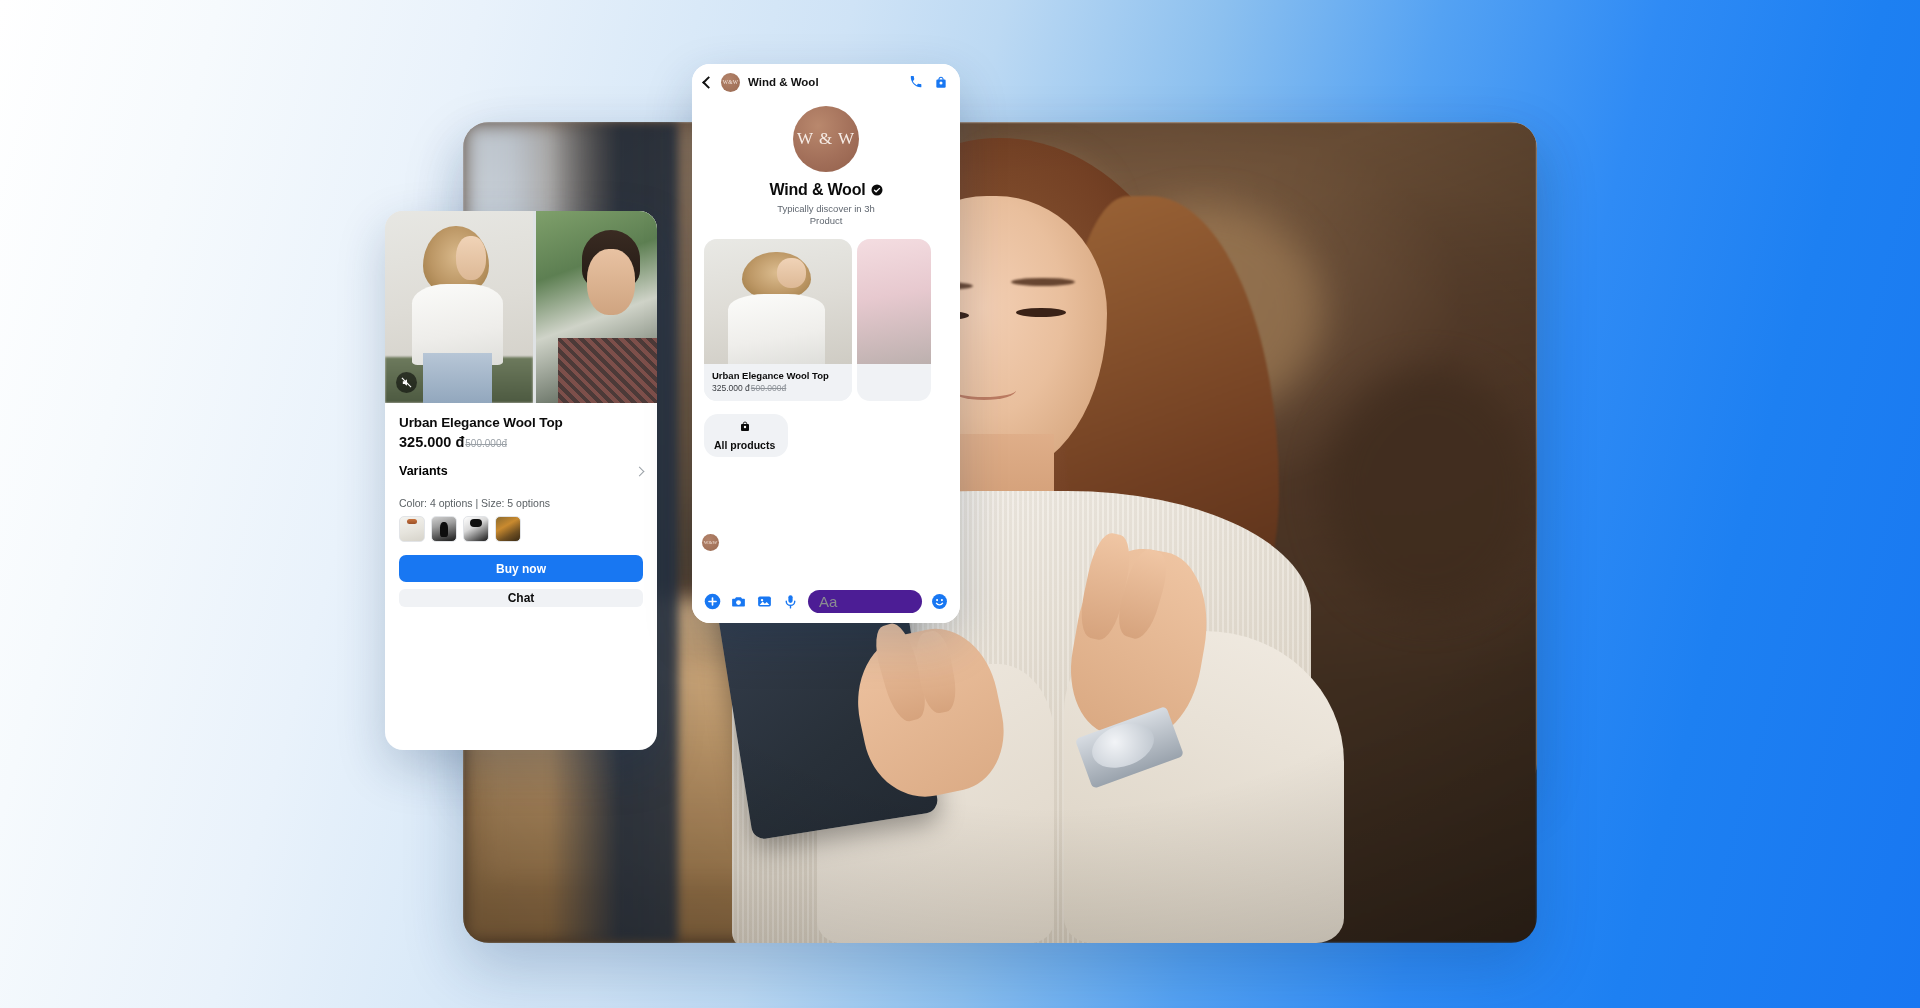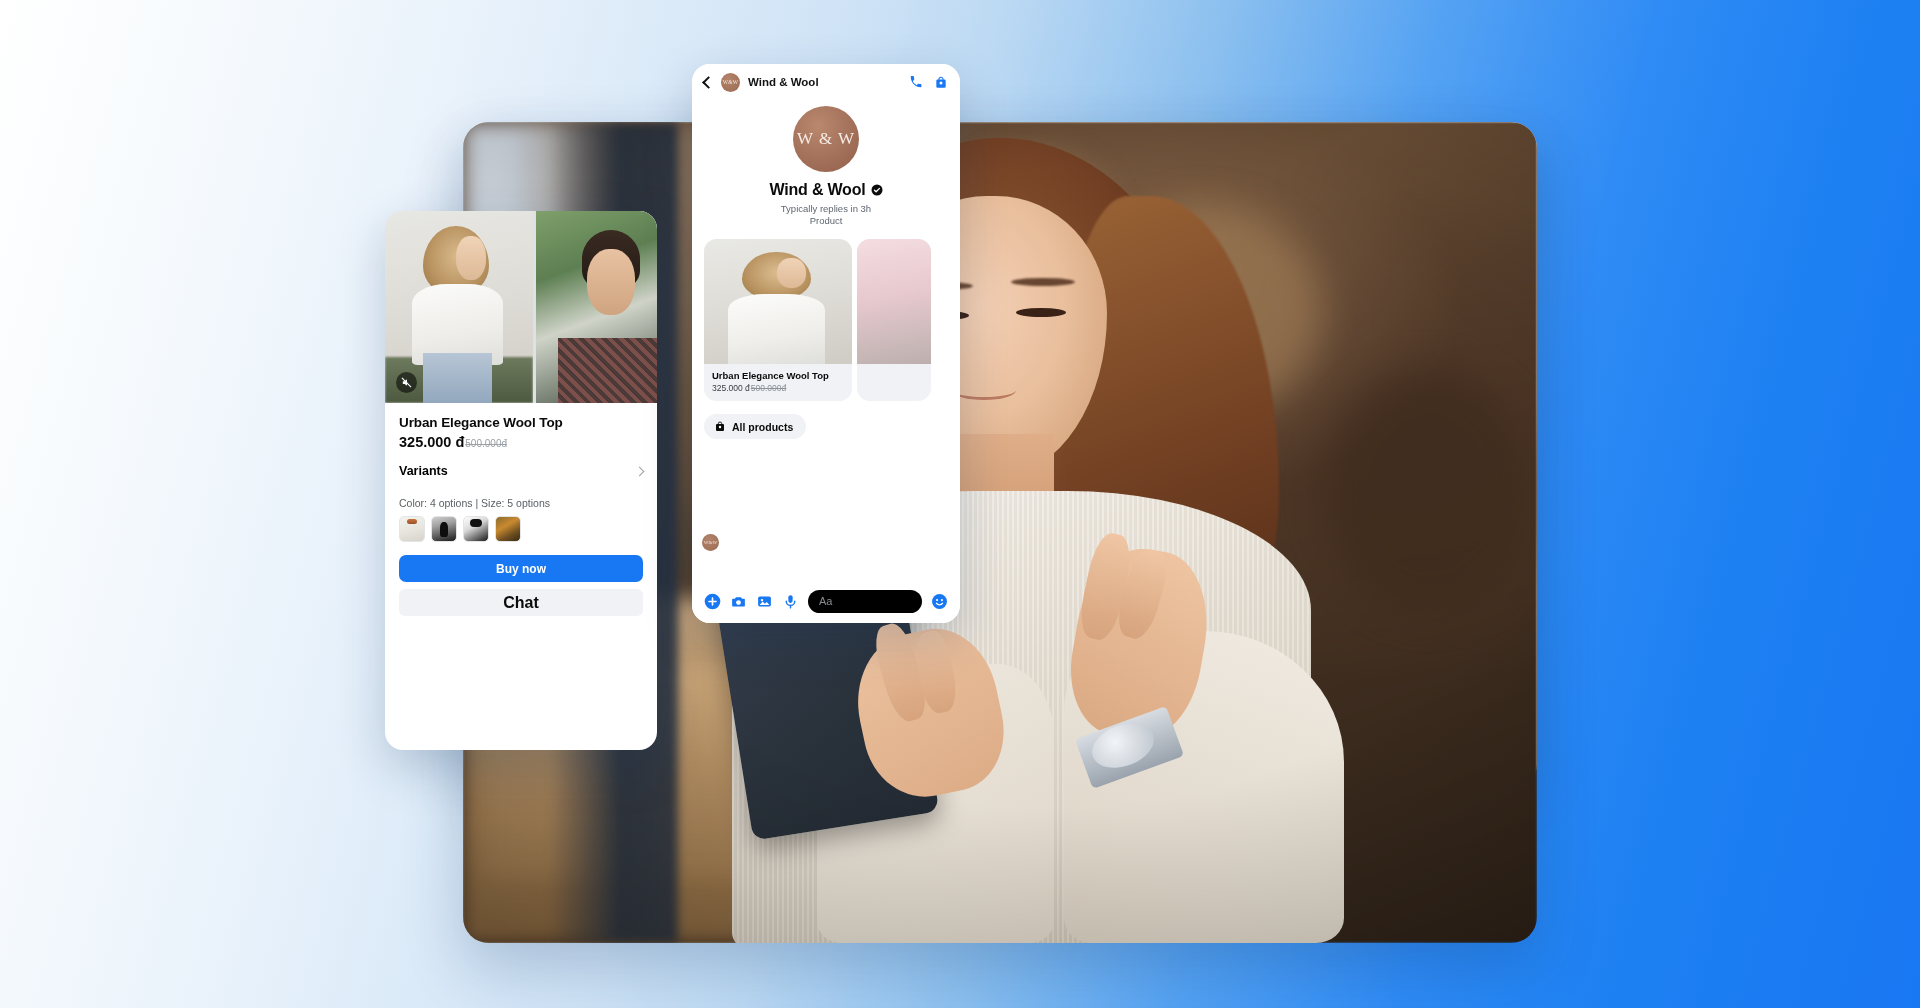--- a/index.html
+++ b/index.html
@@ -188,22 +188,22 @@
   .sw2::after{content:"";position:absolute;left:34%;top:22%;width:32%;height:60%;
     background:#0e0e0e;border-radius:40% 40% 20% 20%;}
   .sw3{ background:linear-gradient(150deg,#ffffff 0%,#d8d8d8 40%,#171717 100%); }
   .sw3::after{content:"";position:absolute;left:24%;top:10%;width:52%;height:30%;
     background:#101010;border-radius:4px;}
   .sw4{ background:linear-gradient(150deg,#8a6a2e 0%,#c98a2f 38%,#6f4f21 70%,#3a2a14 100%); }
 
   #pd-actions{ padding:13px 14px 14px; }
   #pd-buy{ height:27px; border-radius:7px; background:#1877f2; color:#fff;
     font-size:12px; font-weight:700; display:flex; align-items:center; justify-content:center; }
-  #pd-chat{ margin-top:7px; height:27px; border-radius:6px; background:#f0f2f5; color:#0b0b0b;
-    font-size:16px; font-weight:700; display:flex; align-items:center; justify-content:center; }
+  #pd-chat{ margin-top:7px; height:18px; border-radius:6px; background:#f0f2f5; color:#0b0b0b;
+    font-size:12px; font-weight:700; display:flex; align-items:center; justify-content:center; }
 
   
   #chat-card{ left:692px; top:64px; width:268px; height:559px; }
   #ch-header{ height:36px; display:flex; align-items:center; gap:8px;
     padding:0 12px; background:#fff; }
   .chev-back-dark{ width:9px; height:9px; border-left:2.2px solid #111;
     border-bottom:2.2px solid #111; transform:rotate(45deg); }
   #ch-avatar-sm{ width:19px; height:19px; border-radius:50%;
     background:radial-gradient(circle at 38% 32%,#b3836a,#9a6a52);
     display:flex;align-items:center;justify-content:center;
@@ -244,28 +244,28 @@
   .ch-pprice-row{ margin-top:2px; display:flex; align-items:baseline; gap:1px; }
   .ch-pprice{ font-size:8.5px; color:#3a3d42; }
   .ch-pprice-old{ font-size:8.5px; color:#8d9298; text-decoration:line-through; }
   #ch-thread-avatar{ position:absolute; left:10px; top:470px;
     width:17px; height:17px; border-radius:50%;
     background:radial-gradient(circle at 38% 32%,#b3836a,#9a6a52);
     display:flex;align-items:center;justify-content:center;
     font-size:5px;color:#f0ded4;font-family:"Liberation Serif",serif;}
 
   #ch-allproducts{ margin:13px 0 0 12px; display:inline-flex; align-items:center; gap:6px;
-    background:#f0f2f5; border-radius:14px; padding:6px 13px 6px 10px; }
+    background:#f0f2f5; border-radius:14px; padding:6px 13px 6px 10px;flex-direction:column; }
   #ch-allproducts-label{ font-size:10.5px; font-weight:700; color:#0b0b0b; }
 
   #ch-composer{ position:absolute; left:0; right:0; bottom:0; height:44px;
     display:flex; align-items:center; gap:9px; padding:0 12px; background:#fff; }
-  #ch-input{ flex:1; height:23px; background:#000000; border-radius:12px;
+  #ch-input{ flex:1; height:23px; background:#4c1d95; border-radius:12px;
     display:flex; align-items:center; padding:0 11px;
-    font-size:11px; color:#8a8d91; }
+    font-size:15px; color:#8a8d91; }
 
   .ic{ display:inline-flex; }
 </style>
 </head>
 <body>
 
 <div id="bg"></div>
 
 <div id="white-panel"></div>
 
@@ -385,21 +385,21 @@
     <div id="ch-avatar-lg">W &amp; W</div>
     <div id="ch-name-row">
       <span id="ch-name">Wind &amp; Wool</span>
       <span class="ic">
         <svg width="12" height="12" viewBox="0 0 24 24">
           <circle cx="12" cy="12" r="11" fill="#0b0b0b"></circle>
           <path d="M7 12.4l3.2 3.2L17 8.8" stroke="#fff" stroke-width="2.6" fill="none" stroke-linecap="round" stroke-linejoin="round"></path>
         </svg>
       </span>
     </div>
-    <div id="ch-replies">Typically replies in 3h</div>
+    <div id="ch-replies">Typically discover in 3h</div>
     <div id="ch-category">Product</div>
   </div>
 
   <div id="ch-thread">
 
     <div id="ch-cards">
       <div class="ch-pcard">
         <div class="ch-pimg">
           <div class="m-hair"></div>
             <div class="m-face"></div>

